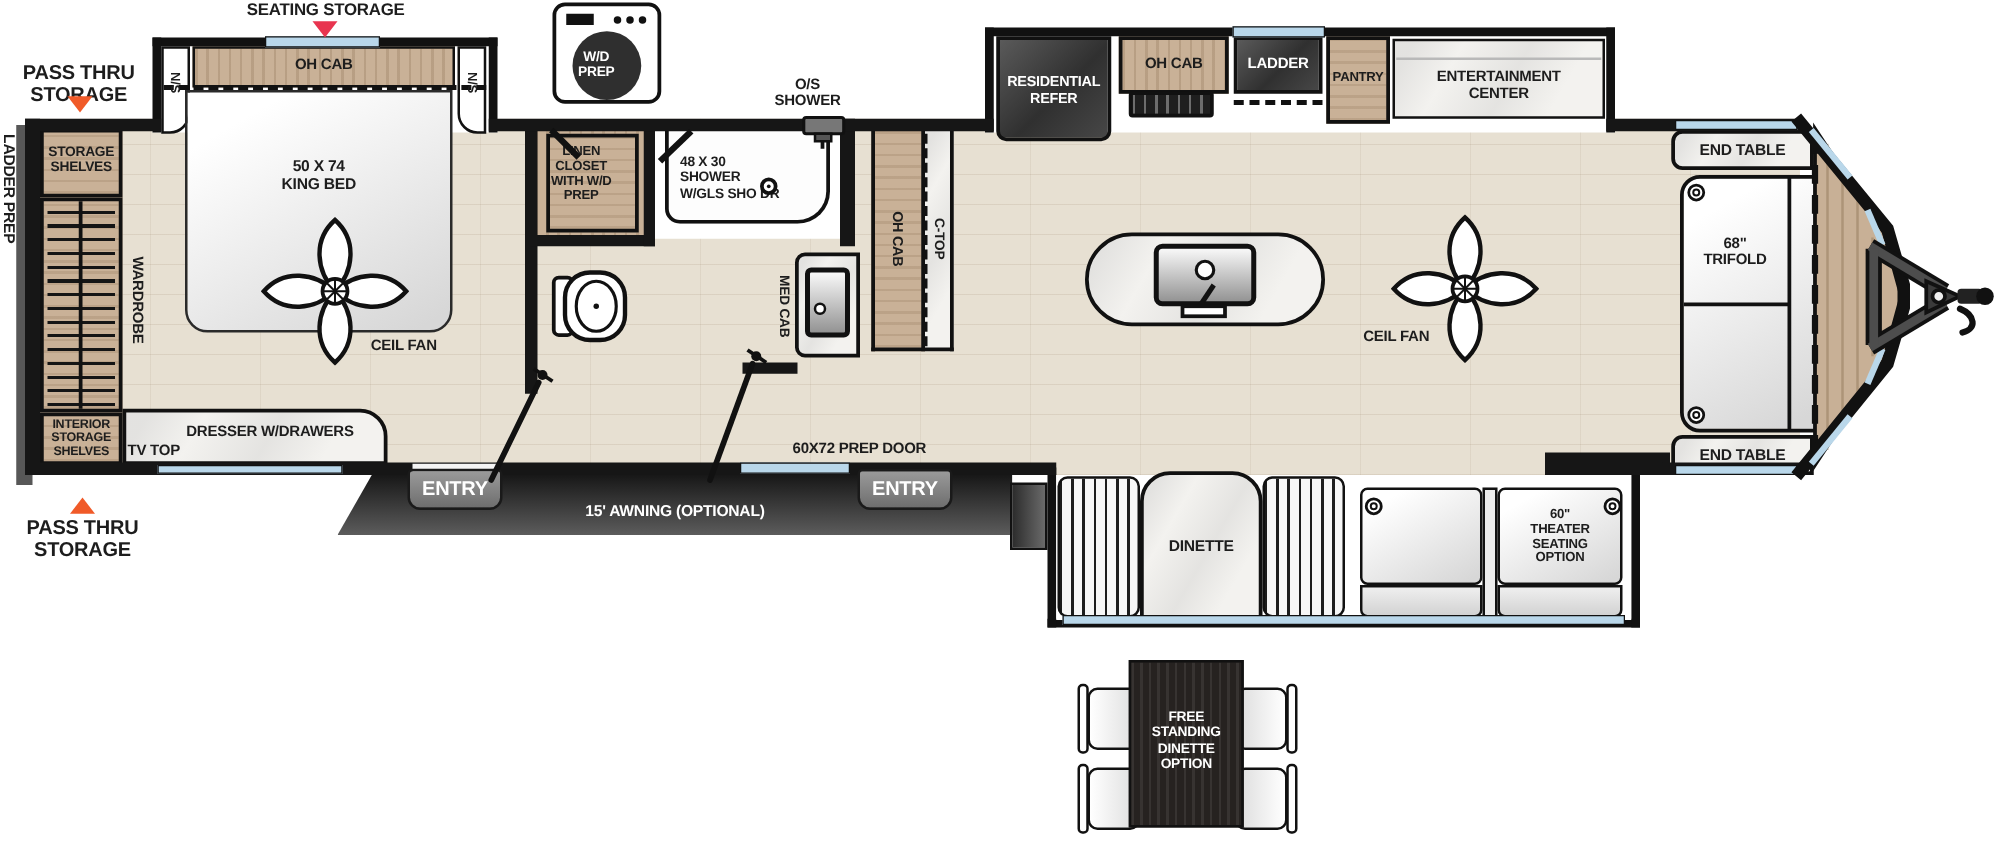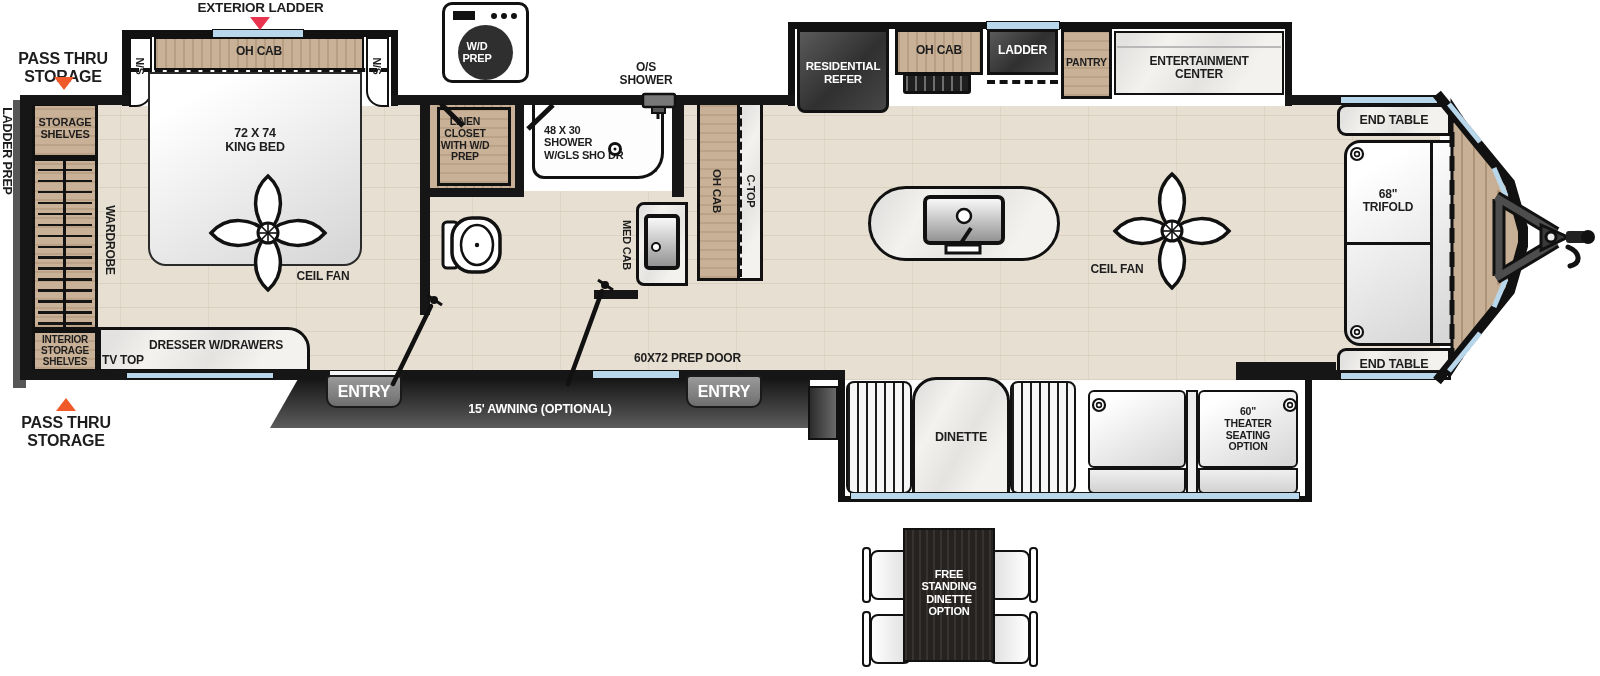--- a/index.html
+++ b/index.html
@@ -40,21 +40,21 @@
   <div class="slidebox" style="left:122px;top:30px;width:276px;height:76px;border-bottom:none;"></div>
   <div class="win" style="left:212px;top:29px;width:92px;height:9px;"></div>
   <div class="furn" style="left:129px;top:37px;width:23px;height:70px;background:#fff;border:2px solid #111;border-radius:0 0 16px 0;"></div>
   <div class="furn" style="left:366px;top:37px;width:23px;height:70px;background:#fff;border:2px solid #111;border-radius:0 0 0 16px;"></div>
   <div class="furn wood" style="left:154px;top:37px;width:210px;height:33px;border:2px solid #111;"></div>
   <div class="lbl s12" style="left:204px;top:45px;width:110px;">OH CAB</div>
   <div class="furn" style="left:131px;top:68px;width:258px;height:0;border-top:4px dashed #111;z-index:21;"></div>
   <div class="vlabel s105" style="left:125px;top:60px;width:30px;">N/S</div>
   <div class="vlabel s105" style="left:362px;top:60px;width:30px;">N/S</div>
   <div class="furn uphol" style="left:148px;top:72px;width:214px;height:194px;border:2px solid #2a2a2a;border-radius:0 0 18px 18px;"></div>
-  <div class="lbl s125" style="left:185px;top:126px;width:140px;">72 X 74
+  <div class="lbl s125" style="left:185px;top:126px;width:140px;">50 X 74
 KING BED</div>
   <div class="lbl s12" style="left:292px;top:270px;width:62px;">CEIL FAN</div>
 
   <div class="furn woodv" style="left:32px;top:103px;width:66px;height:55px;border:3px solid #111;"></div>
   <div class="lbl s11" style="left:32px;top:116px;width:66px;">STORAGE
 SHELVES</div>
   <div class="furn woodv" style="left:32px;top:158px;width:66px;height:172px;border:3px solid #111;"></div>
   <div class="furn stripesH" style="left:38px;top:163px;width:54px;height:162px;"></div>
   <div class="furn" style="left:63px;top:161px;width:3px;height:166px;background:#111;"></div>
   <div class="furn woodv" style="left:32px;top:330px;width:66px;height:42px;border:3px solid #111;"></div>
@@ -158,21 +158,21 @@
   <div class="win" style="left:850px;top:492px;width:450px;height:8px;"></div>
 
   <div class="abs" style="left:270px;top:379px;width:540px;height:49px;background:linear-gradient(180deg,#161616,#5c5c5c);clip-path:polygon(28px 0,100% 0,100% 100%,0 100%);z-index:8;"></div>
   <div class="lbl s125" style="left:390px;top:402px;width:300px;color:#fff;z-index:46;">15' AWNING (OPTIONAL)</div>
   <div class="abs" style="left:326px;top:375px;width:76px;height:33px;background:linear-gradient(180deg,#9a9a9a,#6e6e6e);border:2px solid #1a1a1a;border-radius:4px 4px 10px 10px;z-index:36;"></div>
   <div class="lbl s13" style="left:326px;top:383px;width:76px;color:#fff;z-index:46;">ENTRY</div>
   <div class="abs" style="left:686px;top:375px;width:76px;height:33px;background:linear-gradient(180deg,#9a9a9a,#6e6e6e);border:2px solid #1a1a1a;border-radius:4px 4px 10px 10px;z-index:36;"></div>
   <div class="lbl s13" style="left:686px;top:383px;width:76px;color:#fff;z-index:46;">ENTRY</div>
   <div class="lbl s12" style="left:595px;top:352px;width:185px;">60X72 PREP DOOR</div>
 
-  <div class="lbl s135 s14" style="left:158px;top:0;width:205px;font-size:13.5px;">EXTERIOR LADDER</div>
+  <div class="lbl s135 s14" style="left:158px;top:0;width:205px;font-size:13.5px;">SEATING STORAGE</div>
   <div class="tri" style="left:250px;top:17px;border-left:10px solid transparent;border-right:10px solid transparent;border-top:13px solid #e8344f;"></div>
   <div class="lbl s13" style="left:8px;top:50px;width:110px;">PASS THRU
 STORAGE</div>
   <div class="tri" style="left:54px;top:77px;border-left:10px solid transparent;border-right:10px solid transparent;border-top:13px solid #f05a28;"></div>
   <div class="tri" style="left:56px;top:398px;border-left:10px solid transparent;border-right:10px solid transparent;border-bottom:13px solid #f05a28;"></div>
   <div class="lbl s13" style="left:10px;top:414px;width:112px;">PASS THRU
 STORAGE</div>
   <div class="vlabel s125" style="left:-39px;top:144px;width:92px;">LADDER PREP</div>
 
   <div class="abs" style="left:442px;top:2px;width:87px;height:81px;background:#fff;border:3.5px solid #111;border-radius:10px;z-index:6;">

